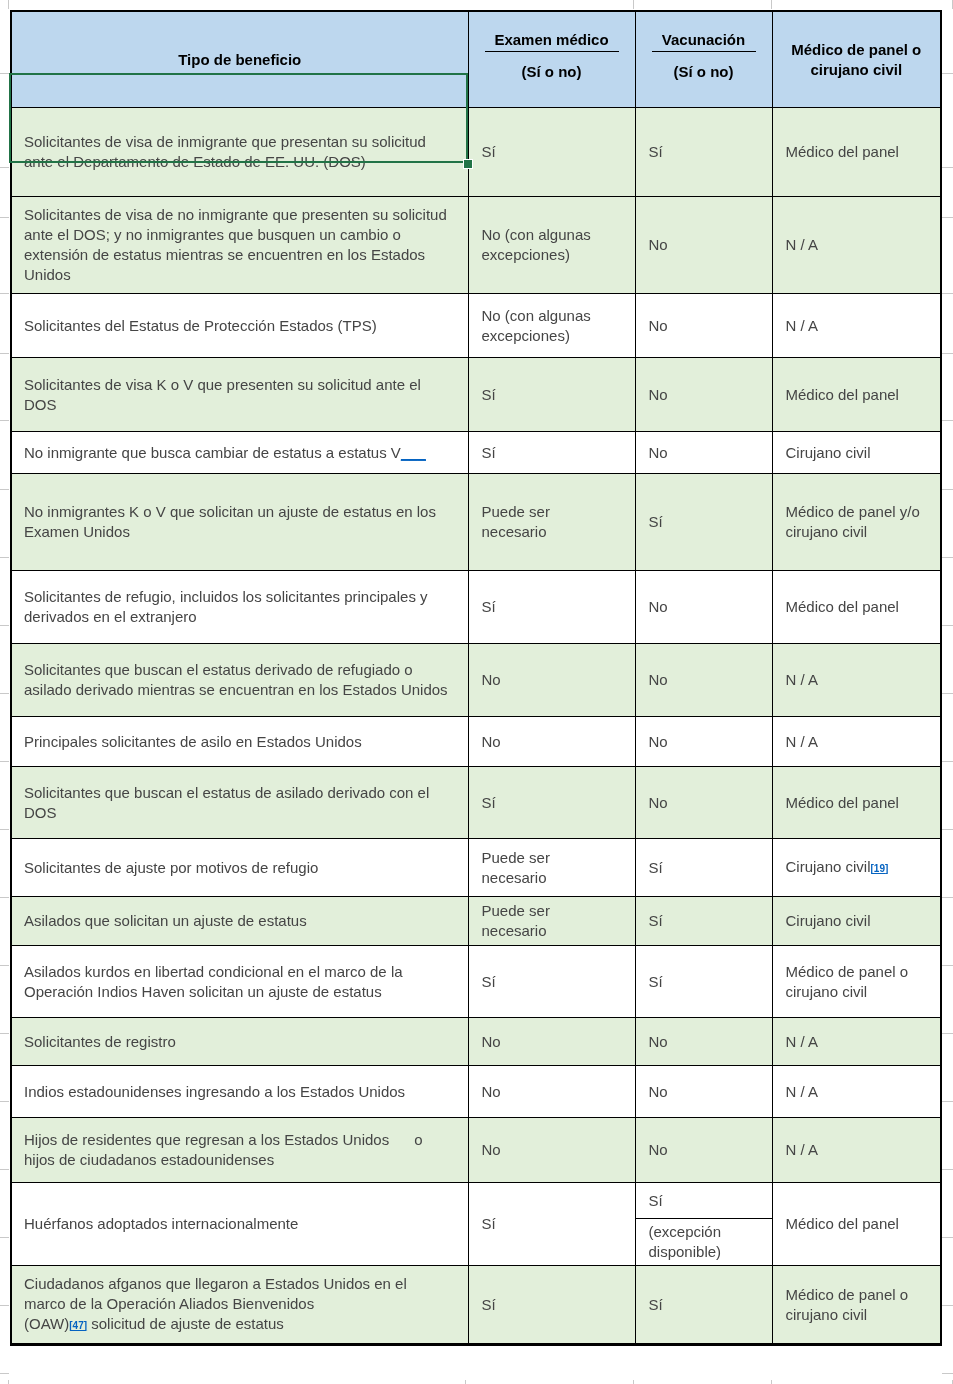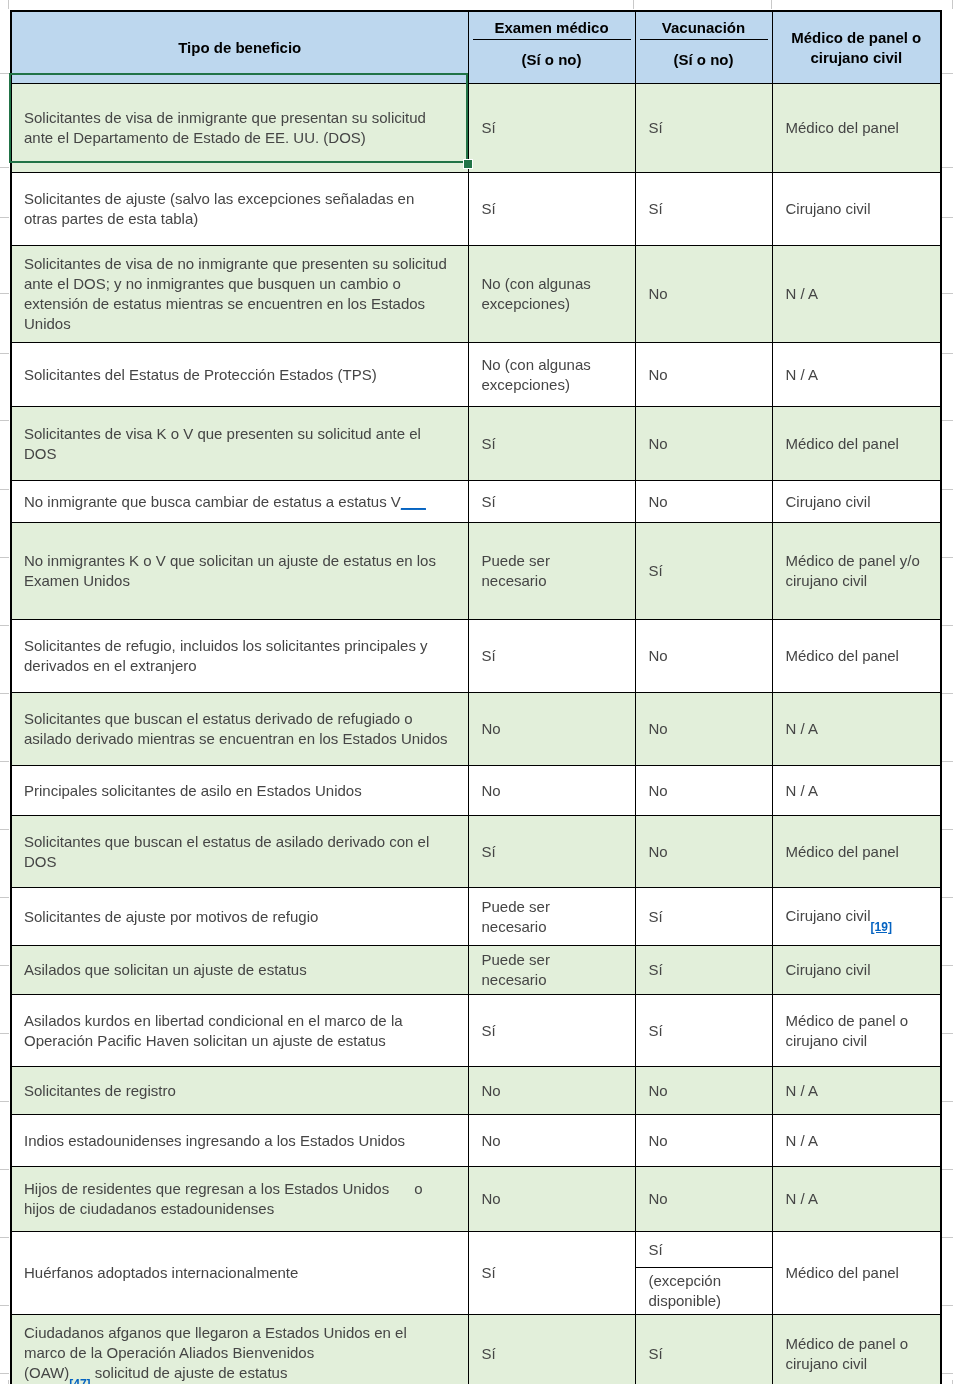--- a/index.html
+++ b/index.html
@@ -18,34 +18,34 @@
     border-bottom-width:3px;
     z-index:1; background:#fff;
   }
   table.benefits td, table.benefits th{
     border:1.5px solid var(--border,#000);
     vertical-align:middle;
     font-size:15px; line-height:20px;
     overflow:hidden;
   }
   th{background:var(--header-bg,#BDD7EE); color:var(--header-text,#000); font-weight:bold; text-align:center; padding:0 8px;}
-  th.hsplit{padding:4px;}
+  th.hsplit{padding:16px;}
   .htop{height:23px; border-bottom:1.5px solid var(--border,#000); display:flex; align-items:center; justify-content:center;}
   .hbot{height:39px; display:flex; align-items:center; justify-content:center;}
   tr.green td{background:var(--row-green,#E2EFDA);}
   tr.white td{background:#fff;}
   td.c1{padding:4px 18px 4px 12px;}
   td.c1 .t{white-space:pre-wrap;}
   td.c2{padding:4px 39px 4px 13px;}
   td.c3{padding:4px 8px 4px 13px;}
   td.c4{padding:4px 6px 4px 13px;}
   td.split{padding:0;}
   .vtop{height:34px; border-bottom:1.5px solid var(--border,#000); display:flex; align-items:center; padding-left:13px;}
   .vbot{height:46px; display:flex; align-items:center; padding-left:13px; padding-right:8px;}
-  a.fnote{color:var(--link,#0563C1); text-decoration:underline; font-size:12px; font-weight:bold; position:relative; top:10px; cursor:pointer;}
+  a.fnote{color:var(--link,#0563C1); text-decoration:underline; font-size:10px; font-weight:bold; position:relative; top:0; cursor:pointer;}
   a.vlink{color:var(--link,#0563C1); text-decoration:underline; cursor:pointer;}
   
   #sel{
     position:absolute; left:9px; top:73px; width:459px; height:90px;
     border:2.5px solid var(--selection,#217346); box-sizing:border-box;
     z-index:2; pointer-events:none;
   }
   #selhandle{
     position:absolute; left:463px; top:159px; width:8px; height:8px;
     background:var(--selection,#217346); border:1.5px solid #fff; box-sizing:content-box;
@@ -129,26 +129,20 @@
       <th><span>Médico de panel o cirujano civil</span></th>
     </tr>
 
     <tr class="green" style="height:89px">
       <td class="c1"><span class="t">Solicitantes de visa de inmigrante que presentan su solicitud ante el Departamento de Estado de EE. UU. (DOS)</span></td>
       <td class="c2"><span>Sí</span></td>
       <td class="c3"><span>Sí</span></td>
       <td class="c4"><span>Médico del panel</span></td>
     </tr>
 
-    <tr class="white" style="height:73px">
-      <td class="c1"><span class="t">Solicitantes de ajuste (salvo las excepciones señaladas en otras partes de esta tabla)</span></td>
-      <td class="c2"><span>Sí</span></td>
-      <td class="c3"><span>Sí</span></td>
-      <td class="c4"><span>Cirujano civil</span></td>
-    </tr>
 
     <tr class="green" style="height:97px">
       <td class="c1"><span class="t">Solicitantes de visa de no inmigrante que presenten su solicitud ante el DOS; y no inmigrantes que busquen un cambio o extensión de estatus mientras se encuentren en los Estados Unidos</span></td>
       <td class="c2"><span>No (con algunas excepciones)</span></td>
       <td class="c3"><span>No</span></td>
       <td class="c4"><span>N / A</span></td>
     </tr>
 
     <tr class="white" style="height:64px">
       <td class="c1"><span class="t">Solicitantes del Estatus de Protección Estados (TPS)</span></td>
@@ -214,21 +208,21 @@
     </tr>
 
     <tr class="green" style="height:40px">
       <td class="c1"><span class="t">Asilados que solicitan un ajuste de estatus</span></td>
       <td class="c2"><span>Puede ser necesario</span></td>
       <td class="c3"><span>Sí</span></td>
       <td class="c4"><span>Cirujano civil</span></td>
     </tr>
 
     <tr class="white" style="height:72px">
-      <td class="c1"><span class="t">Asilados kurdos en libertad condicional en el marco de la Operación Pacific Haven solicitan un ajuste de estatus</span></td>
+      <td class="c1"><span class="t">Asilados kurdos en libertad condicional en el marco de la Operación Indios Haven solicitan un ajuste de estatus</span></td>
       <td class="c2"><span>Sí</span></td>
       <td class="c3"><span>Sí</span></td>
       <td class="c4"><span>Médico de panel o cirujano civil</span></td>
     </tr>
 
     <tr class="green" style="height:48px">
       <td class="c1"><span class="t">Solicitantes de registro</span></td>
       <td class="c2"><span>No</span></td>
       <td class="c3"><span>No</span></td>
       <td class="c4"><span>N / A</span></td>

